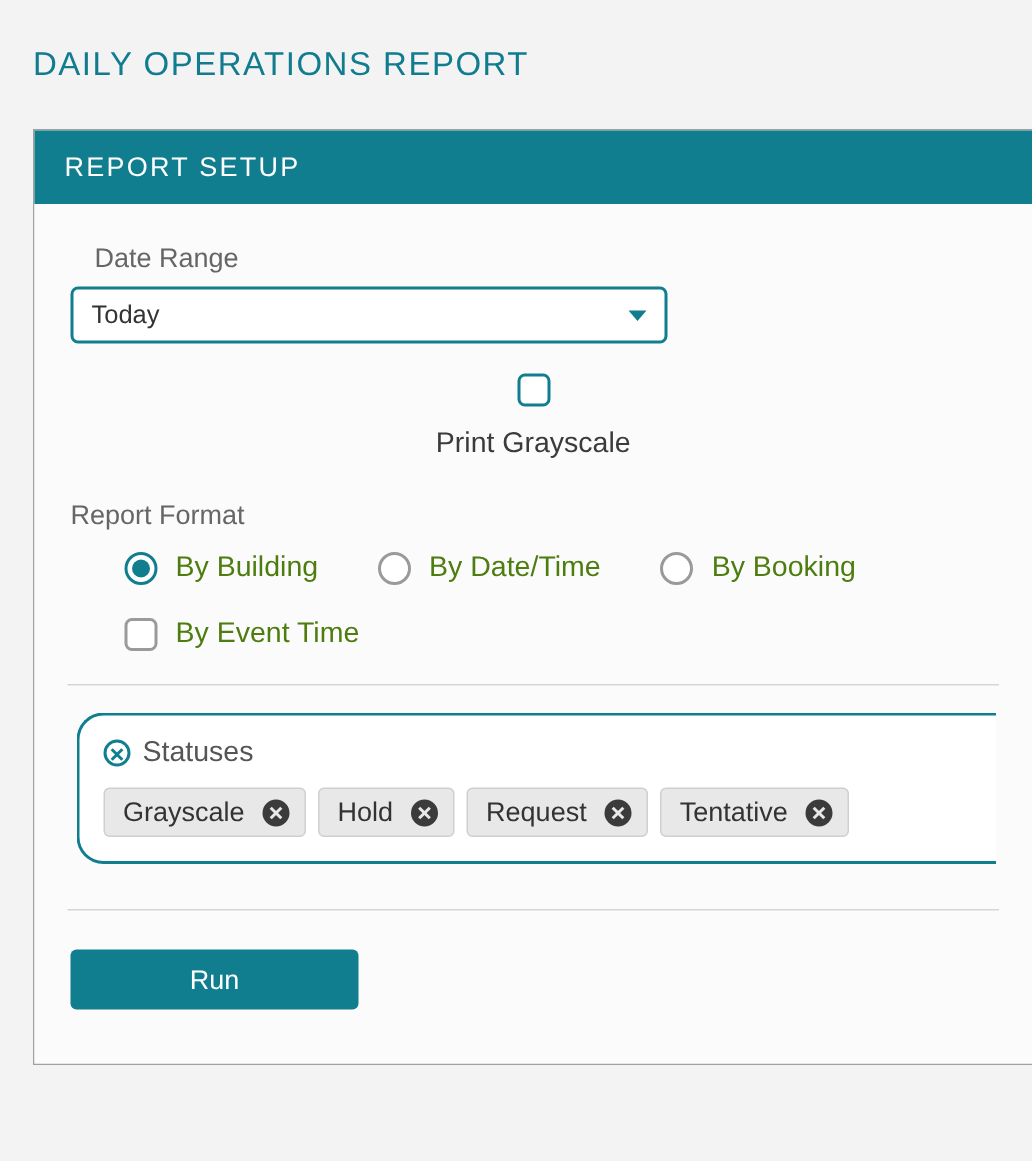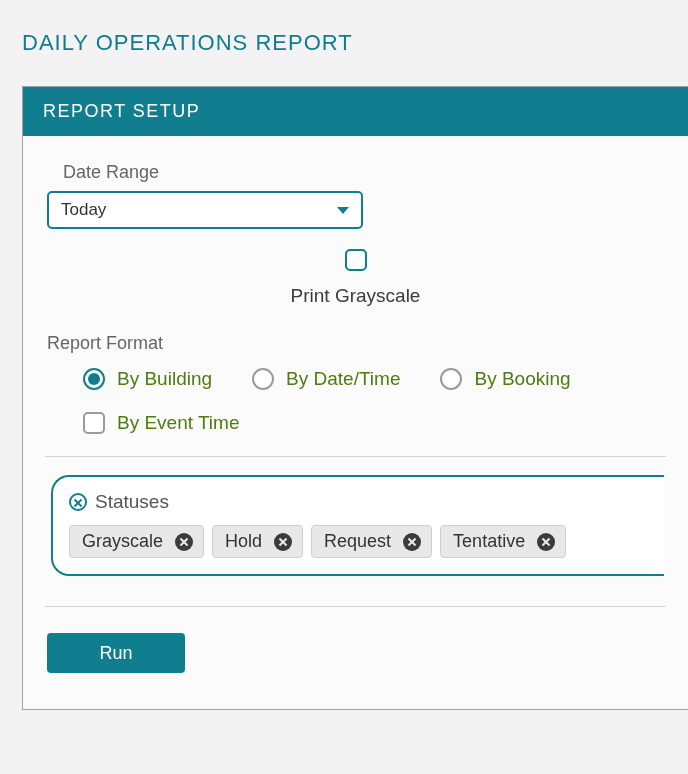--- a/index.html
+++ b/index.html
@@ -53,21 +53,21 @@
   .field-label{
     color:var(--gray-text-muted);
     font-size:18px;
     margin-bottom:8px;
     margin-left:16px;
   }
   .select{
     display:flex;
     align-items:center;
     justify-content:space-between;
-    width:316px;
+    width:398px;
     height:38px;
     background:#fff;
     border:2px solid var(--teal);
     border-radius:5px;
     padding:0 12px;
     cursor:pointer;
   }
   .select-text{color:#333;font-size:17px;}
   .select-caret{
     width:0;height:0;
@@ -159,21 +159,21 @@
     background:#e8e8e8;
   }
   .chip-x::before{transform:rotate(45deg);}
   .chip-x::after{transform:rotate(-45deg);}
   .divider2{
     border:none;border-top:1px solid var(--border);
     margin:30px -2px 26px -2px;
   }
   .buttons{display:flex;gap:30px;}
   .btn{
-    width:138px;height:40px;
+    width:192px;height:40px;
     display:flex;align-items:center;justify-content:center;
     font-size:18px;border-radius:4px;cursor:pointer;
   }
   .btn-primary{background:var(--teal);color:#fff;border:none;}
   .btn-secondary{background:#fff;color:var(--teal-text);border:2px solid var(--teal);}
 </style>
 </head>
 <body>
 
 <div class="page">

